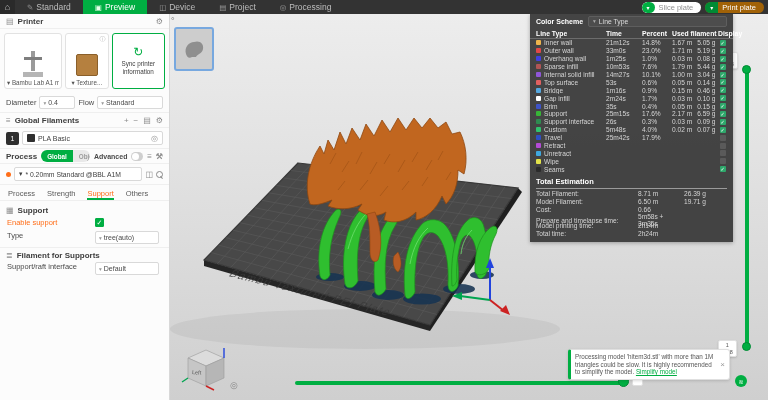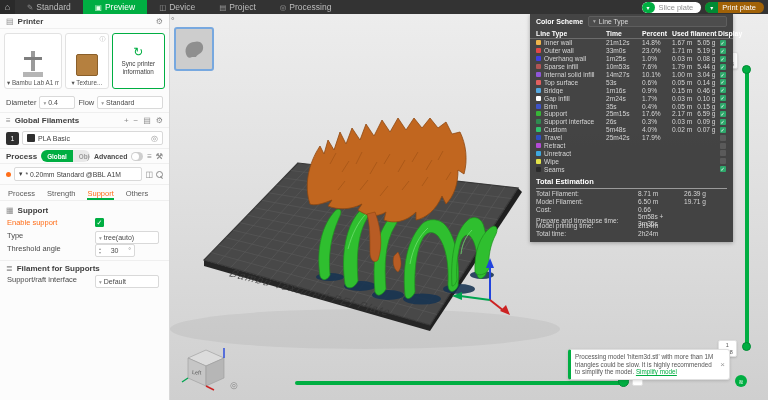--- a/index.html
+++ b/index.html
@@ -260,31 +260,20 @@
       <span class="lab modified">Enable support</span>
       <span class="cbx on">✓</span>
     </div>
     <div class="srow">
       <span class="lab">Type</span>
       <span class="fbox" style="width:64px;">
         <span class="caret">▾</span>
         <span>tree(auto)</span>
       </span>
     </div>
-    <div class="srow">
-      <span class="lab">Threshold angle</span>
-      <span class="fbox" style="width:40px;">
-        <span class="spin">
-            <span>▴</span>
-            <span>▾</span>
-          </span>
-        <span style="flex:1;text-align:center;">30</span>
-        <span class="deg">°</span>
-      </span>
-    </div>
 
     <div class="sechead" style="border-bottom:none;border-top:1px solid #EFEFEF;margin-top:3px;">
       <span class="hicon">≣</span>
       <span>Filament for Supports</span>
     </div>
     <div class="srow">
       <span class="lab">Support/raft interface</span>
       <span class="fbox" style="width:64px;">
         <span class="caret">▾</span>
         <span>Default</span>

